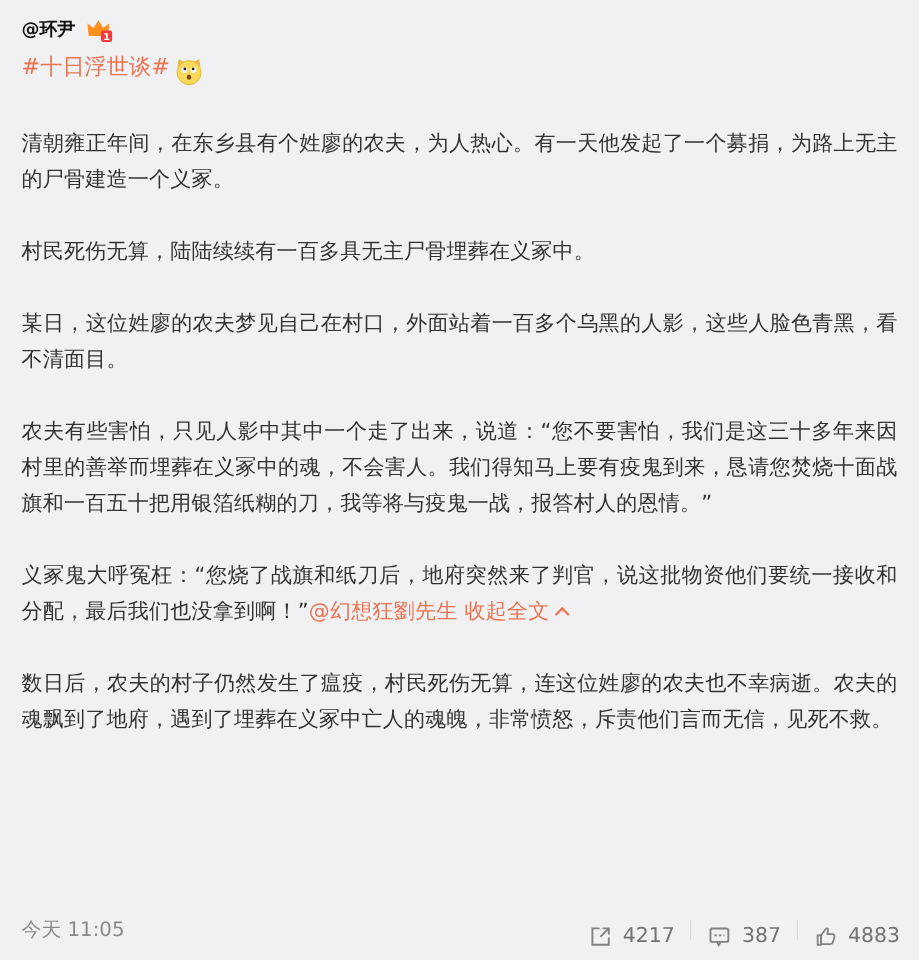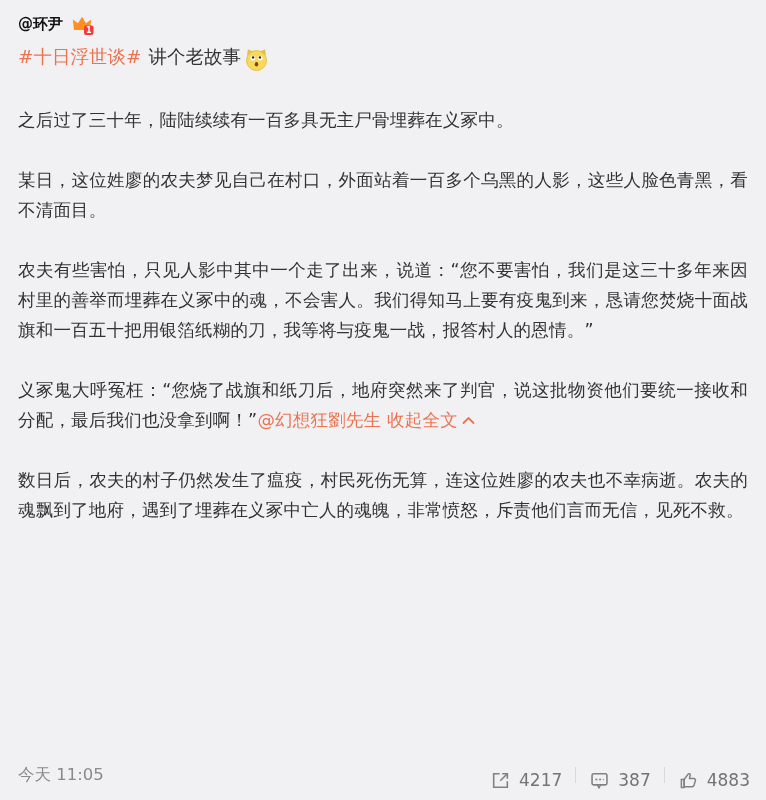--- a/index.html
+++ b/index.html
@@ -75,37 +75,37 @@
       <svg width="24" height="22" viewBox="0 0 24 22">
         <path d="M4 16 L2.8 5.6 L8 9.3 L12 2.8 L16 9.3 L21.2 5.6 L20 16 Z" fill="#ff8f1f"></path>
         <rect x="14" y="11.5" width="9.5" height="9.5" rx="2" fill="#f23c3c"></rect>
         <text x="18.8" y="19" font-size="8" font-weight="bold" fill="#ffffff" text-anchor="middle">1</text>
       </svg>
     </span>
   </div>
 
   <div class="title-row">
     <a class="hashtag">#十日浮世谈#</a>
-    <span class="title-text">讲个老故事</span>
     <span class="doge">
       <svg width="25" height="25" viewBox="0 0 24 24">
         <path d="M2.8 8.5 L3.8 2.2 L9.2 4.6 Z" fill="#e9bd4a"></path>
         <path d="M21.2 8.5 L20.2 2.2 L14.8 4.6 Z" fill="#e9bd4a"></path>
         <circle cx="12" cy="13" r="9.6" fill="#f9d959" stroke="#e3b83f" stroke-width="0.8"></circle>
         <circle cx="8.4" cy="10.8" r="2.3" fill="#ffffff"></circle>
         <circle cx="15.6" cy="10.8" r="2.3" fill="#ffffff"></circle>
         <circle cx="8.7" cy="10" r="1.15" fill="#222222"></circle>
         <circle cx="15.3" cy="10" r="1.15" fill="#222222"></circle>
         <ellipse cx="12" cy="16.6" rx="1.7" ry="2.1" fill="#7a4a12"></ellipse>
       </svg>
     </span>
   </div>
 
   <div class="post-body">
-    <p>之后过了三十年，陆陆续续有一百多具无主尸骨埋葬在义冢中。</p>
+    <p>清朝雍正年间，在东乡县有个姓廖的农夫，为人热心。有一天他发起了一个募捐，为路上无主的尸骨建造一个义冢。</p>
+    <p>村民死伤无算，陆陆续续有一百多具无主尸骨埋葬在义冢中。</p>
     <p>某日，这位姓廖的农夫梦见自己在村口，外面站着一百多个乌黑的人影，这些人脸色青黑，看不清面目。</p>
     <p>农夫有些害怕，只见人影中其中一个走了出来，说道：“您不要害怕，我们是这三十多年来因村里的善举而埋葬在义冢中的魂，不会害人。我们得知马上要有疫鬼到来，恳请您焚烧十面战旗和一百五十把用银箔纸糊的刀，我等将与疫鬼一战，报答村人的恩情。”</p>
     <p>
       <span>义冢鬼大呼冤枉：“您烧了战旗和纸刀后，地府突然来了判官，说这批物资他们要统一接收和分配，最后我们也没拿到啊！”</span><a class="link">@幻想狂劉先生</a>
       <a class="collapse-link"><span>收起全文</span><span class="chevron-up"><svg width="13" height="9" viewBox="0 0 13 9">
               <path d="M1.5 7 L6.5 2 L11.5 7" stroke="#eb7350" stroke-width="1.8" fill="none" stroke-linecap="round"></path>
             </svg></span></a>
     </p>
     <p>数日后，农夫的村子仍然发生了瘟疫，村民死伤无算，连这位姓廖的农夫也不幸病逝。农夫的魂飘到了地府，遇到了埋葬在义冢中亡人的魂魄，非常愤怒，斥责他们言而无信，见死不救。</p>
   </div>

